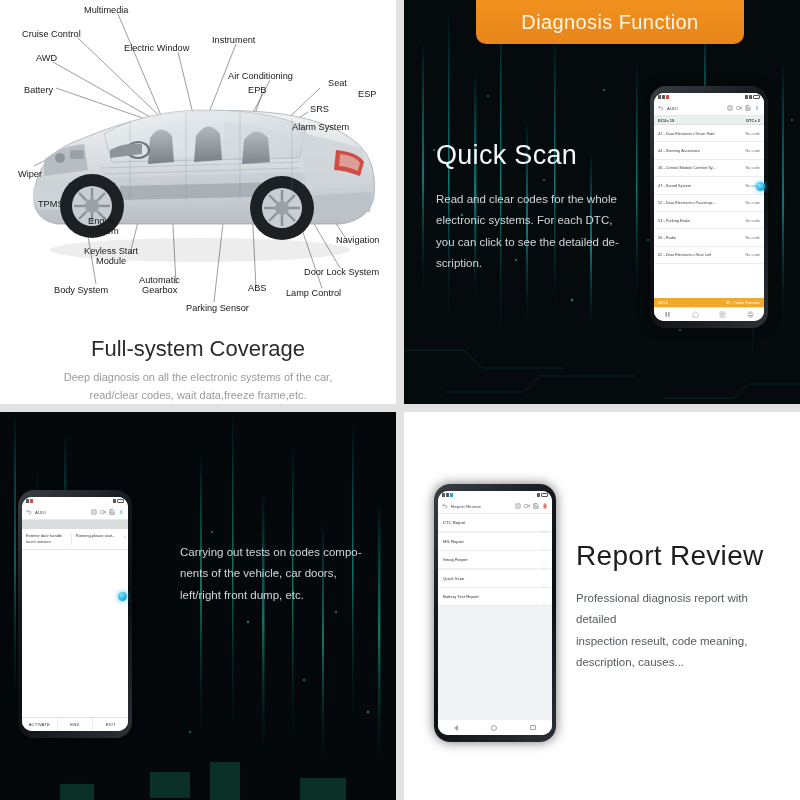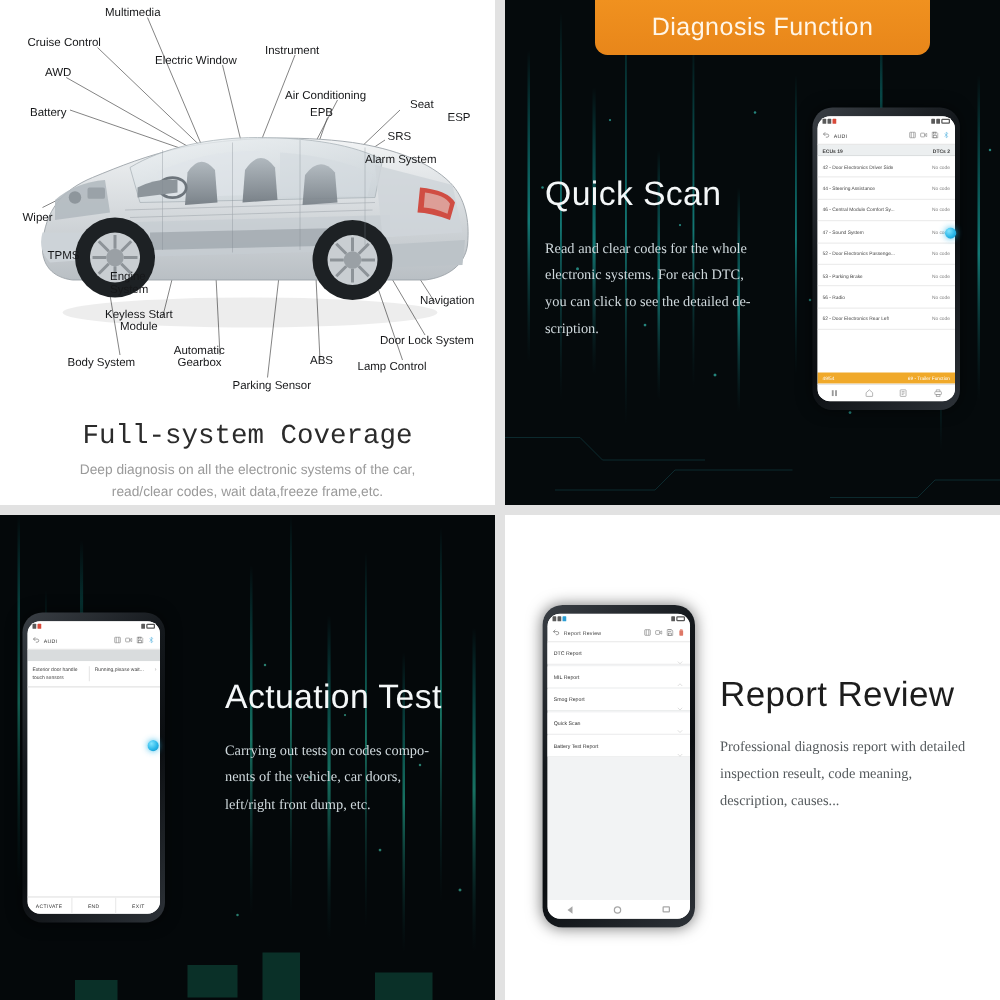--- a/index.html
+++ b/index.html
@@ -23,32 +23,32 @@
   
   .banner { position:absolute; top:0; left:72px; width:268px; height:44px;
     background:linear-gradient(180deg,#f0911f 0%,#e8861a 100%);
     border-radius:0 0 10px 10px; display:flex; align-items:center;
     justify-content:center; z-index:6; }
   .banner span { color:#fff6e8; font-size:20px; letter-spacing:.4px; }
 
   
   .feat { position:absolute; z-index:5; }
   .feat h2 { font-weight:400; letter-spacing:.3px; }
-  .feat p { line-height:1.85;font-family:Liberation Serif, serif; }
+  .feat p { line-height:1.85; }
 
   .feat-dark h2 { color:#f4f7f8; font-size:27px; margin-bottom:18px; }
   .feat-dark p  { color:#cfd8dc; font-size:11.5px; }
   .feat-light h2{ color:#1d1d1d; font-size:28px; margin-bottom:16px; }
   .feat-light p { color:#555a5d; font-size:11.5px; }
 
   
   .car-wrap { position:absolute; top:0; left:0; right:0; height:318px; }
   .car-wrap svg { width:100%; height:100%; display:block; }
   .car-cap { position:absolute; left:0; right:0; top:336px; text-align:center; }
-  .car-cap h2 { font-size:22px; color:#2b2b2b; font-weight:400;font-family:Liberation Mono, monospace; }
+  .car-cap h2 { font-size:22px; color:#2b2b2b; font-weight:400; }
   .car-cap p { font-size:11px; color:#9a9a9a; line-height:1.6; margin-top:7px; }
 
   
   .phone { position:absolute; border-radius:16px;
     background:linear-gradient(135deg,#3a3f45 0%,#14181c 35%,#0b0e11 60%,#2d3238 100%);
     padding:7px 4px; box-shadow:0 0 12px rgba(0,0,0,.55); z-index:4; }
   .screen { width:100%; height:100%; background:#fff; border-radius:10px;
     overflow:hidden; position:relative; display:flex; flex-direction:column; }
 
   .statusbar { height:8px; background:#fff; display:flex; align-items:center;
@@ -581,21 +581,20 @@
         <div class="act-btns">
           <div>ACTIVATE</div>
           <div>END</div>
           <div>EXIT</div>
         </div>
       </div>
     </div>
     <div class="blue-dot" style="left:118px; top:180px;"></div>
 
     <div class="feat feat-dark" style="left:180px; top:130px; width:210px;">
-      <h2>Actuation Test</h2>
       <p>
         <span>Carrying out tests on codes compo-</span><br>
         <span>nents of the vehicle, car doors,</span><br>
         <span>left/right front dump, etc.</span>
       </p>
     </div>
   </div>
 
   <div class="panel p-br">
 

